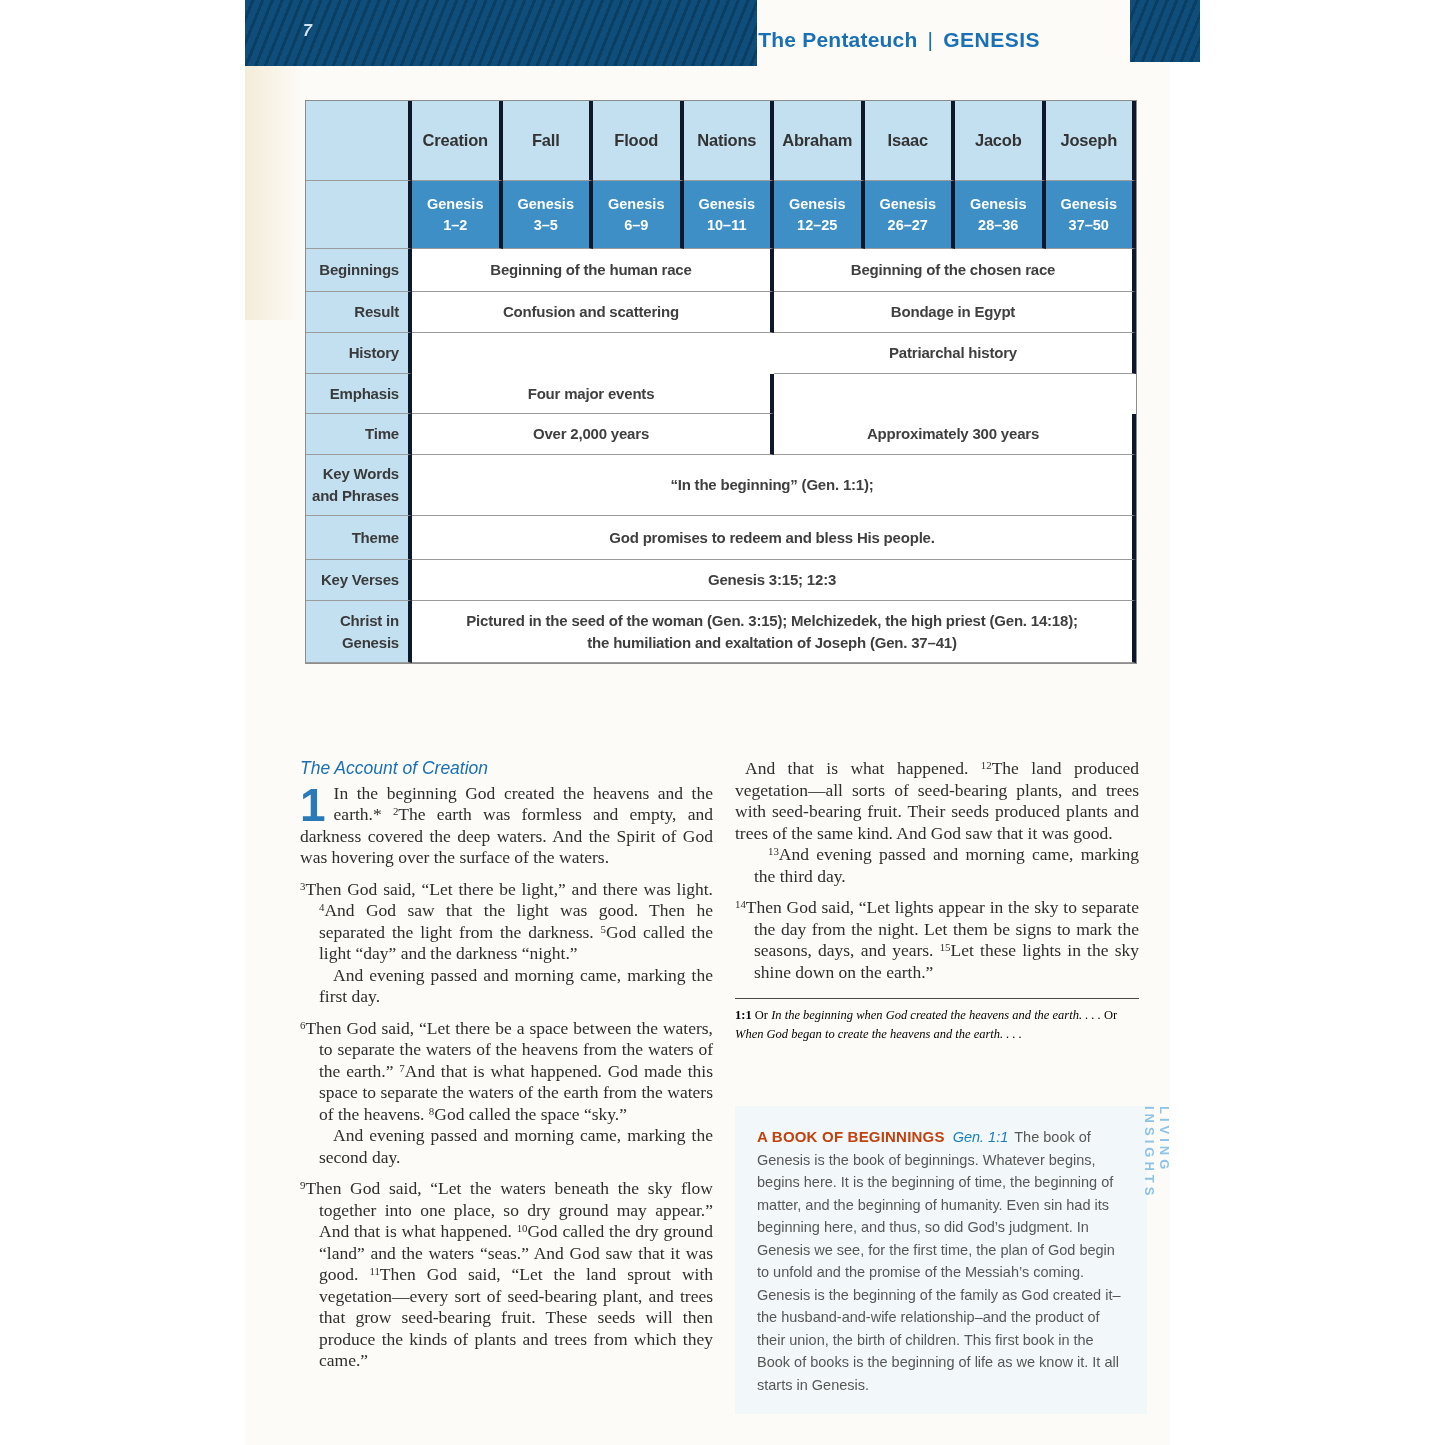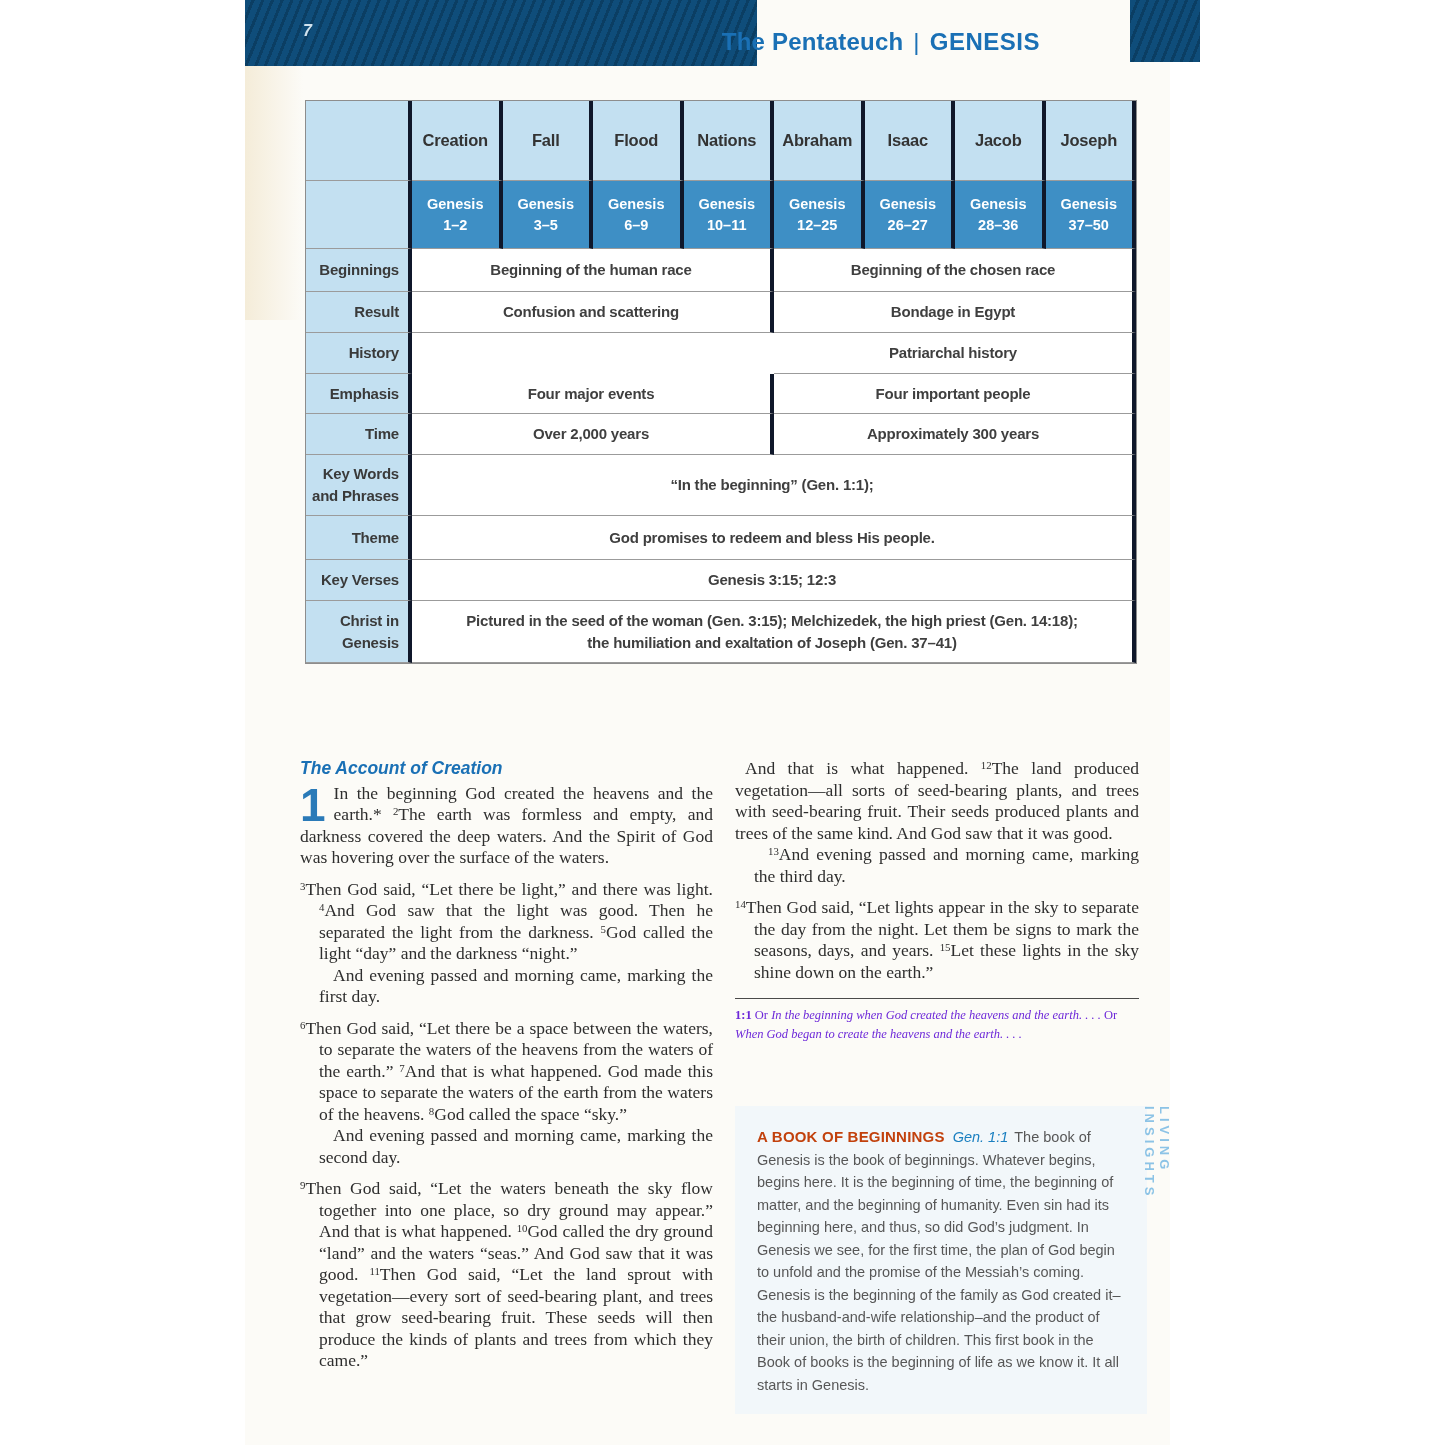--- a/index.html
+++ b/index.html
@@ -22,21 +22,21 @@
   }
   .banner-left{left:245px;width:512px;}
   .banner-right{left:1130px;width:70px;height:62px;}
   .page-num{
     position:absolute;left:58px;top:22px;color:#cfe2ee;font-size:16px;
     font-style:italic;font-weight:600;
   }
   .run-head{
     position:absolute;left:0;top:28px;width:1130px;text-align:right;
     padding-right:90px;box-sizing:border-box;
-    color:#1a70b5;font-size:24px;letter-spacing:.2px;
+    color:#1a70b5;font-size:21px;letter-spacing:.2px;
   }
   .run-head .sect{font-weight:600;}
   .run-head .div{margin:0 10px;color:#1a70b5;}
   .run-head .book{font-weight:700;letter-spacing:.5px;}
 
   
   .ovgrid{
     position:absolute;left:305px;top:100px;width:830px;
     display:grid;
     grid-template-columns:106px repeat(8,1fr);
@@ -64,38 +64,38 @@
 
   
   .col{
     position:absolute;top:758px;
     font-family:"Liberation Serif",serif;font-size:17.5px;line-height:21.5px;
     color:#2e2e2e;
   }
   .col-left{left:300px;width:413px;}
   .col-right{left:735px;width:404px;}
   .passage-head{
-    font-family:"Liberation Sans",sans-serif;font-style:italic;font-weight:700;
+    font-family:"Liberation Sans",sans-serif;font-style:italic;font-weight:400;
     color:#1a70b5;font-size:17.5px;margin:0 0 3px 0;
   }
   .col p{margin:0;text-align:justify;}
   .col p.v-hang{padding-left:19px;text-indent:-19px;margin-top:10px;}
   .col p.v-cont{padding-left:19px;text-indent:14px;}
   .col p.v-flush{text-indent:10px;}
   .col p.v-flush2{text-indent:0;}
   .col sup{font-size:62%;line-height:0;vertical-align:.45em;letter-spacing:0;}
   .dropcap{
     float:left;font-family:"Liberation Sans",sans-serif;font-weight:700;
     font-size:46px;line-height:38px;color:#2a7ab8;margin:3px 8px 0 0;
   }
   .fn-rule{
     border:none;border-top:1.6px solid #4a4a4a;margin:15px 0 7px 0;width:100%;
   }
   .footnote{
-    font-size:12.5px;line-height:1.5;color:#6d28d9;text-align:left !important;
+    font-size:12.5px;line-height:1.5;color:#000000;text-align:left !important;
   }
   .footnote b{font-weight:700;}
 
   
   .insight{
     position:absolute;left:735px;top:1106px;width:412px;min-height:286px;
     background:#f2f7fa;box-sizing:border-box;padding:20px 18px 18px 22px;
     font-family:"Liberation Sans",sans-serif;font-size:14.5px;line-height:22.5px;
     color:#575757;
   }
@@ -168,21 +168,20 @@
     <div class="cell lb label" style="grid-area: 3 / 1;">Beginnings</div>
     <div class="cell body" style="grid-area: 3 / 2 / auto / span 4;">Beginning of the human race</div>
     <div class="cell body" style="grid-area: 3 / 6 / auto / span 4;">Beginning of the chosen race</div>
     <div class="cell lb label" style="grid-area: 4 / 1;">Result</div>
     <div class="cell body" style="grid-area: 4 / 2 / auto / span 4;">Confusion and scattering</div>
     <div class="cell body" style="grid-area: 4 / 6 / auto / span 4;">Bondage in Egypt</div>
     <div class="cell lb label" style="grid-area: 5 / 1;">History</div>
     <div class="cell body" style="grid-area: 5 / 6 / auto / span 4;">Patriarchal history</div>
     <div class="cell lb label" style="grid-area: 6 / 1;">Emphasis</div>
     <div class="cell body" style="grid-area: 6 / 2 / auto / span 4;">Four major events</div>
-    <div class="cell body" style="grid-area: 6 / 6 / auto / span 4;">Four important people</div>
     <div class="cell lb label" style="grid-area: 7 / 1;">Time</div>
     <div class="cell body" style="grid-area: 7 / 2 / auto / span 4;">Over 2,000 years</div>
     <div class="cell body" style="grid-area: 7 / 6 / auto / span 4;">Approximately 300 years</div>
     <div class="cell lb label" style="grid-area: 8 / 1;">Key Words and Phrases</div>
     <div class="cell body" style="grid-area: 8 / 2 / auto / span 8;">
       <div>“In the beginning” (Gen. 1:1);</div>
     </div>
     <div class="cell lb label" style="grid-area: 9 / 1;">Theme</div>
     <div class="cell body" style="grid-area: 9 / 2 / auto / span 8;">
       <div>God promises to redeem and bless His people.</div>

